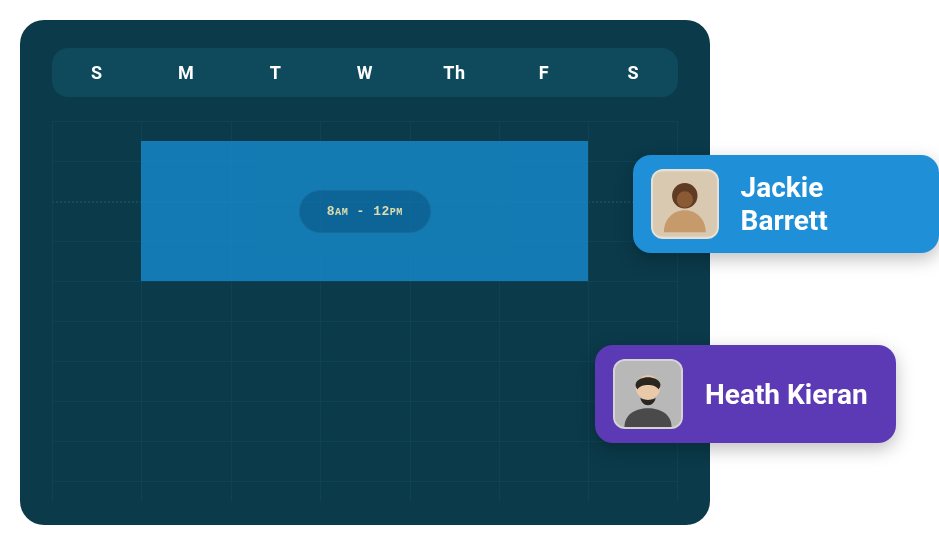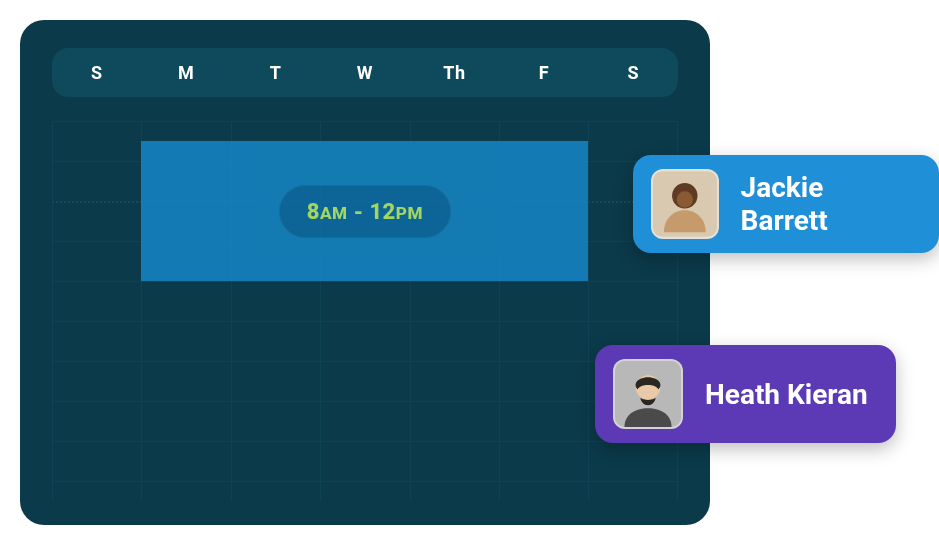--- a/index.html
+++ b/index.html
@@ -62,24 +62,25 @@
       display: flex;
       align-items: center;
       justify-content: center;
     }
     .shift-blue  { background: #1686c5; opacity: 0.85; }
     .shift-purple { background: #5b3fb2; opacity: 0.85; }
     .time-pill {
       background: rgba(0,0,0,0);
       border-radius: 999px;
       padding: 14px 28px;
-      color: #bef264;
+      color: #fef9c3;
       font-weight: 800;
-      font-size: 22px;
+      font-size: 13px;
       letter-spacing: 0.5px;
+      font-family: Liberation Mono, monospace;
     }
     .pill-blue  { background: #0f6ea5; }
     .pill-purple { background: #6b3fd6; }
     .pill-blue, .pill-purple { box-shadow: inset 0 0 0 1px rgba(255,255,255,0.05); }
     .sm { font-size: 0.78em; }
     .person-card {
       position: absolute;
       display: flex;
       align-items: center;
       gap: 22px;

